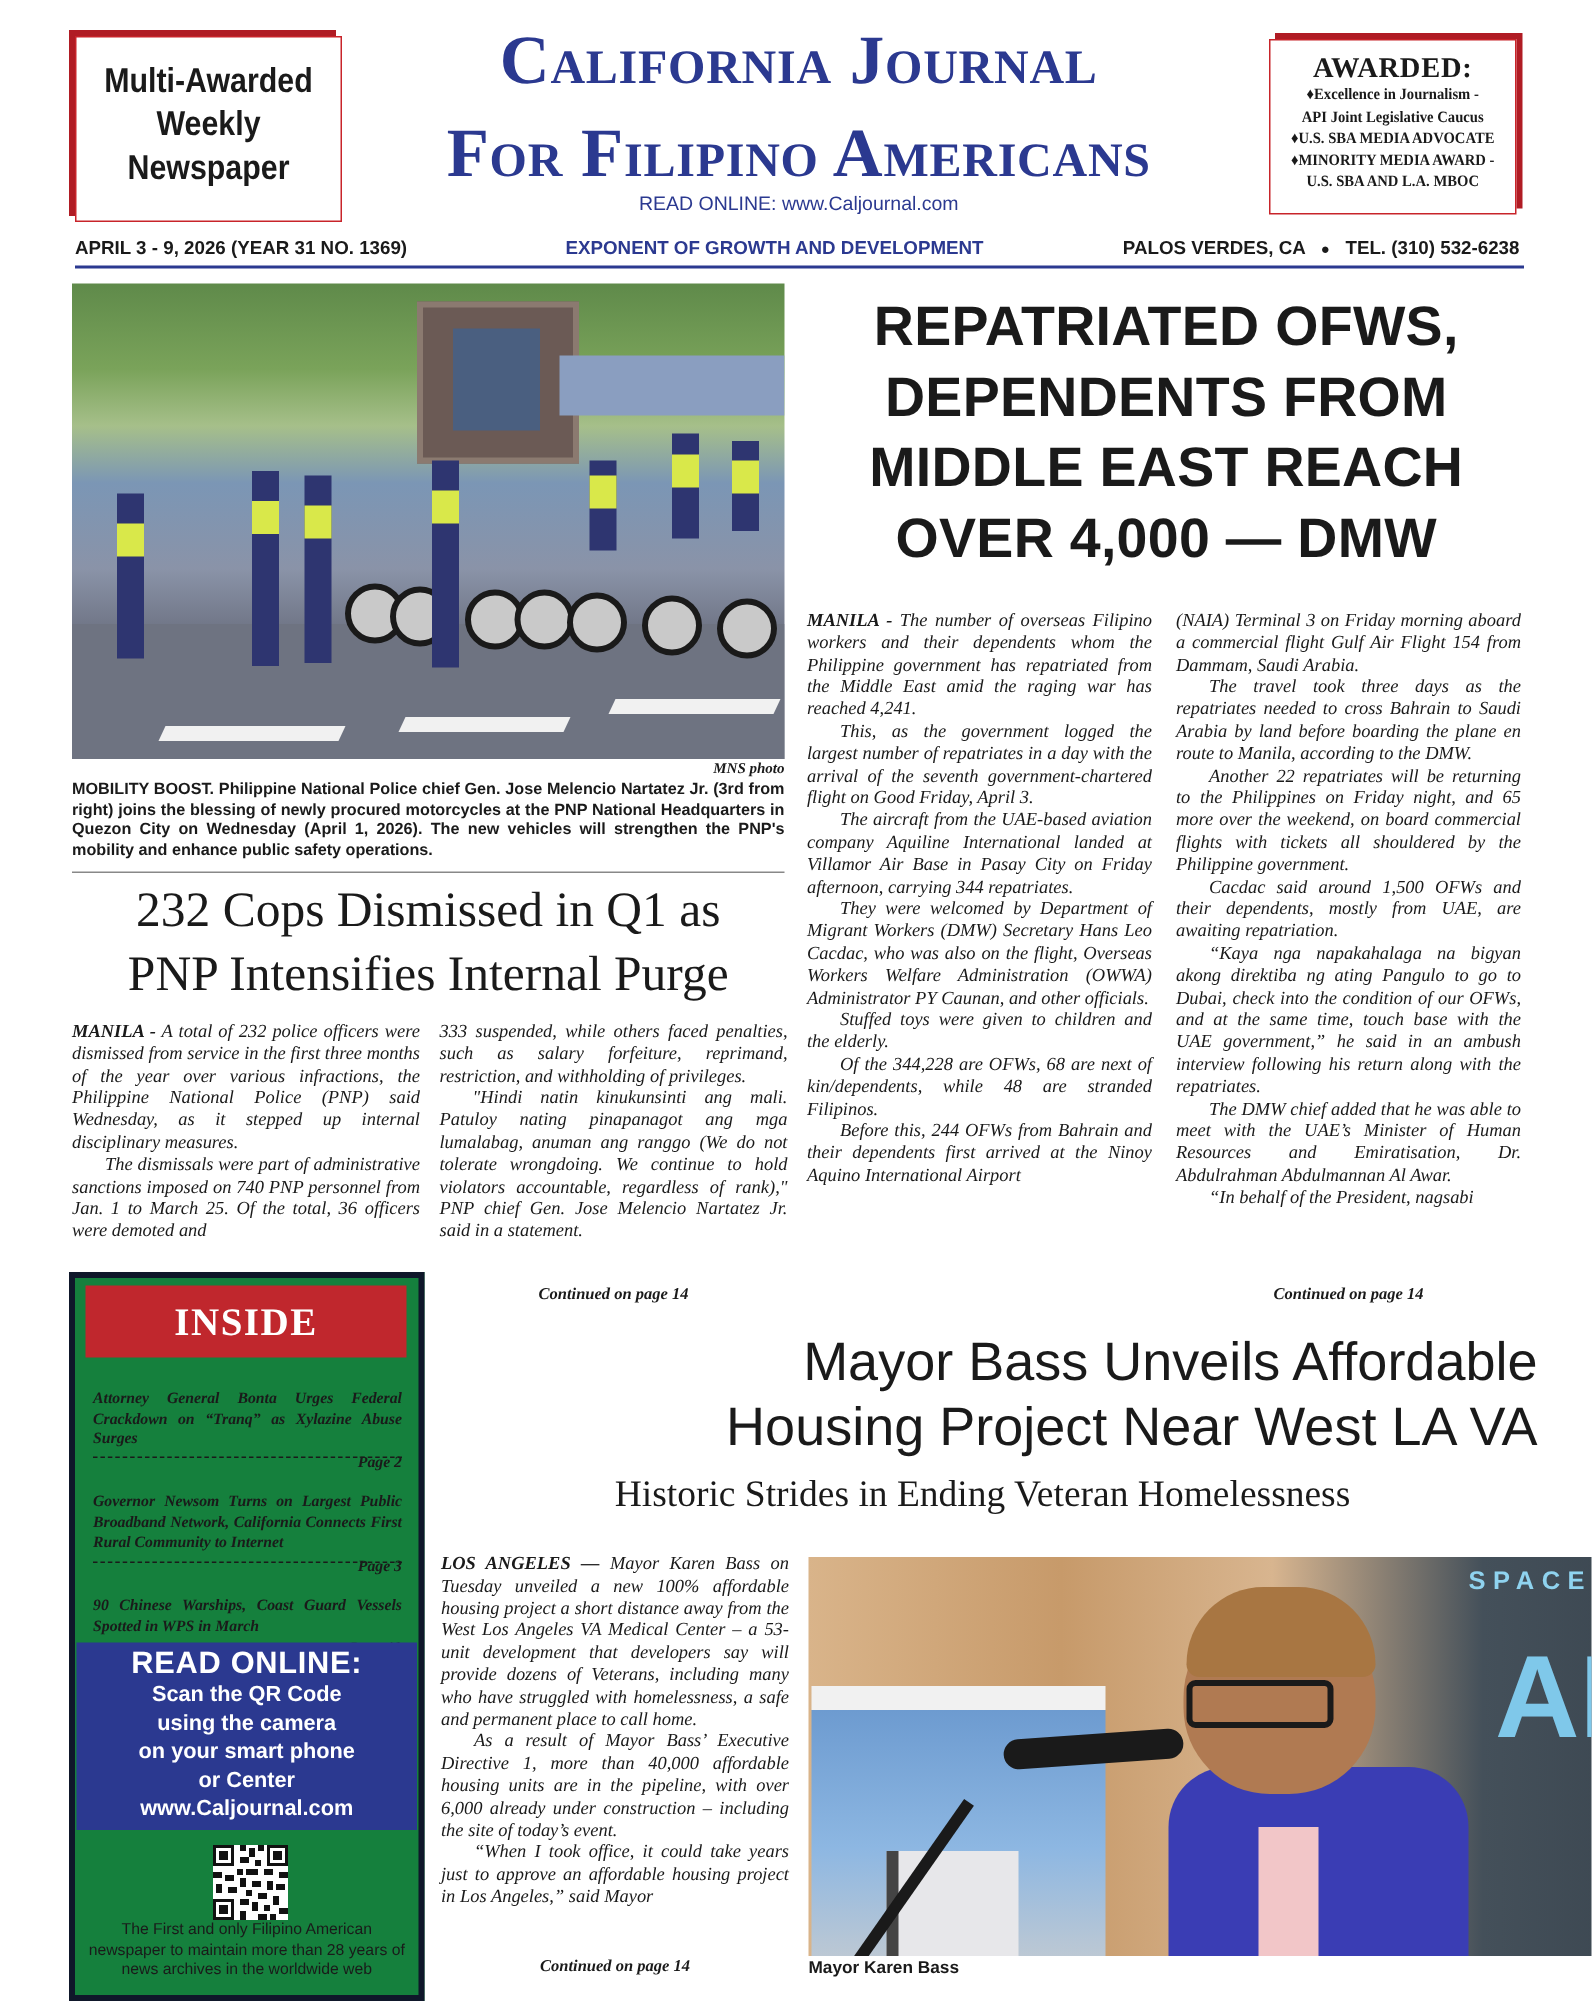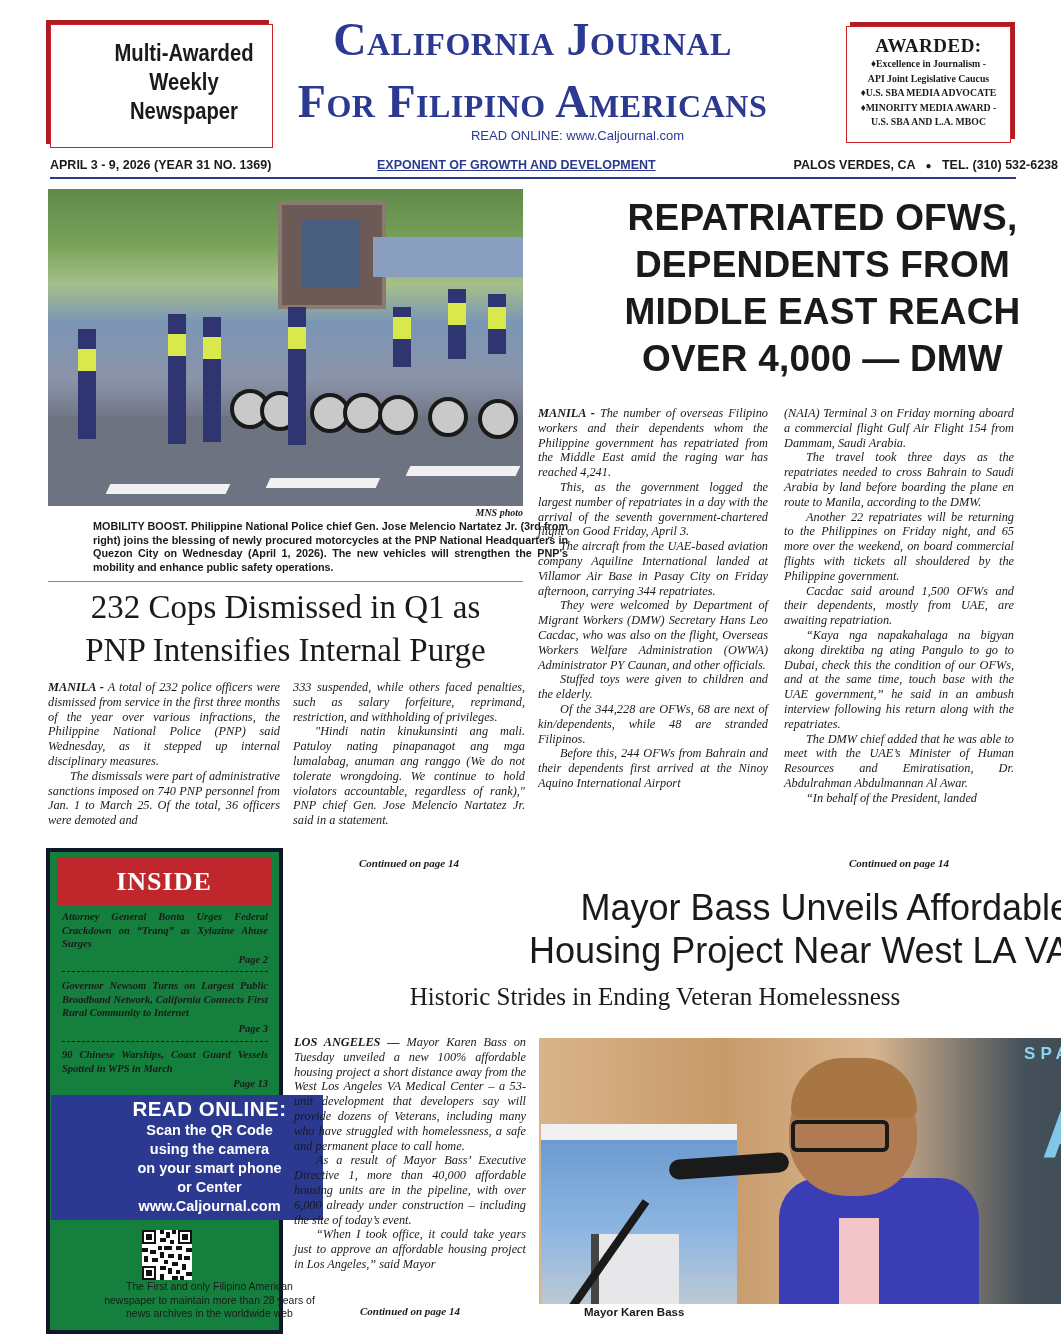--- a/index.html
+++ b/index.html
@@ -1,34 +1,34 @@
 <!DOCTYPE html>
 <html><head>
 <meta charset="utf-8">
 <style>
   html, body { margin: 0; padding: 0; background: #ffffff; }
   body { width: 1061px; height: 1337px; position: relative; overflow: hidden; color: #1a1a1a; }
   .abs { position: absolute; }
   .serif { font-family: "Liberation Serif", "DejaVu Serif", serif; }
-  .sans { font-family: "Liberation Sans", "DejaVu Sans", sans-serif; padding-left: 45px; }
+  .sans { font-family: "Liberation Sans", "DejaVu Sans", sans-serif; }
 
   
   .badge-left { left: 50px; top: 24px; width: 176px; height: 122px; border: 1px solid #c8242a; background: #fff; box-shadow: -4px -4px 0 #b01c24; }
   .badge-left .txt { text-align: center; font-weight: bold; font-size: 23px; line-height: 29px; margin-top: 14px; color: #1a1a1a; transform: scaleX(0.88); }
   .title { left: 250px; width: 565px; text-align: center; color: #2b3990; font-weight: bold; font-variant: small-caps; letter-spacing: 0.5px; }
   .title1 { top: 14px; font-size: 46px; line-height: 52px; }
   .title2 { top: 76px; font-size: 46px; line-height: 52px; }
   .read-online { left: 250px; width: 565px; top: 128px; text-align: center; font-size: 13px; color: #2b3990; }
   .badge-right { left: 846px; top: 26px; width: 163px; height: 115px; border: 1px solid #c8242a; background: #fff; box-shadow: 4px -4px 0 #b01c24; text-align: center; }
   .badge-right .hd { font-weight: 900; font-size: 19px; margin-top: 8px; letter-spacing: 0.5px; }
   .badge-right .ln { font-weight: bold; font-size: 10.5px; line-height: 14.5px; transform: scaleX(0.93); }
 
   .dateline { top: 158px; left: 50px; width: 966px; font-size: 12.5px; font-weight: bold; }
   .dateline .l { position: absolute; left: 0; color: #1a1a1a; }
-  .dateline .c { position: absolute; left: 327px; color: #2b3990; text-decoration: underline; }
+  .dateline .c { position: absolute; left: 327px; color: #2b3990; }
   .dateline .r { position: absolute; right: 3px; color: #1a1a1a; }
   .rule-blue { top: 177px; left: 50px; width: 966px; height: 2px; background: #2b3990; }
 
   
   .photo1 { left: 48px; top: 189px; width: 475px; height: 317px; overflow: hidden; background: linear-gradient(180deg,#5f8a4a 0%,#7aa35a 18%,#a6bf8a 30%,#7b96b5 42%,#8a93a8 60%,#6b7080 75%,#5b6070 100%); }
   .photo1 .road { position: absolute; left: 0; bottom: 0; width: 100%; height: 90px; background: #6e7381; }
   .photo1 .stripe { position: absolute; height: 10px; background: #f1f1f1; transform: skewX(-25deg); }
   .photo1 .moto { position: absolute; width: 32px; height: 32px; border-radius: 50%; border: 4px solid #1a1a1a; background: #c9c9c9; }
   .photo1 .cop { position: absolute; width: 18px; background: #2e3570; }
   .photo1 .vest { position: absolute; width: 18px; height: 22px; background: #d9e84a; }
@@ -55,21 +55,21 @@
 
   
   .h-main { left: 535px; top: 194px; width: 485px; text-align: center; font-weight: 900; font-size: 37px; line-height: 47px; letter-spacing: 0.2px; color: #1a1a1a; }
   .col-ofw-a { left: 538px; top: 406px; width: 230px; }
   .col-ofw-b { left: 784px; top: 406px; width: 230px; }
   .cont-ofw { left: 784px; top: 857px; width: 230px; }
 
   
   .inside { left: 46px; top: 848px; width: 229px; height: 478px; border: 4px solid #0f172a; background: #15803d; }
   .inside-hd { position: absolute; left: 7px; top: 5px; width: 214px; height: 48px; background: #c0272d; color: #fff; text-align: center; font-family: "Liberation Serif", "DejaVu Serif", serif; font-weight: bold; font-size: 26px; line-height: 50px; letter-spacing: 1px; }
-  .inside-item { position: absolute; left: 12px; width: 206px; font-family: "Liberation Serif", "DejaVu Serif", serif; font-style: italic; font-weight: bold; font-size: 10.5px; line-height: 13.5px; text-align: justify; }
+  .inside-item { position: absolute; left: 12px; width: 206px; font-family: "Liberation Serif", "DejaVu Serif", serif; font-style: italic; font-weight: bold; font-size: 10.5px; line-height: 13.5px; text-align: justify; margin-top: 16px; }
   .inside-page { display: block; text-align: right; margin-top: 2px; }
   .inside-sep { position: absolute; left: 12px; width: 206px; border-top: 1px dashed #1a1a1a; }
   .ro { position: absolute; left: 1px; top: 243px; width: 227px; height: 125px; background: #2b3990; color: #fff; text-align: center; font-weight: bold; }
   .ro .hd { font-size: 20.5px; font-weight: 900; letter-spacing: 0.5px; margin-top: 2px; line-height: 24px; }
   .ro .ln { font-size: 14.5px; line-height: 19px; }
   .qr { position: absolute; left: 92px; top: 378px; width: 50px; height: 50px; }
   .qr-txt { position: absolute; left: 4px; top: 428px; width: 221px; text-align: center; font-size: 10.5px; line-height: 13.5px; color: #1a1a1a; }
 
   
   .h-bass { left: 285px; top: 886px; width: 740px; text-align: right; font-size: 36px; line-height: 43px; color: #1a1a1a; }
@@ -190,23 +190,23 @@
   <p>They were welcomed by Depart­ment of Migrant Workers (DMW) Sec­retary Hans Leo Cacdac, who was also on the flight, Overseas Workers Welfare Administration (OWWA) Administrator PY Caunan, and other officials.</p>
   <p>Stuffed toys were given to children and the elderly.</p>
   <p>Of the 344,228 are OFWs, 68 are next of kin/dependents, while 48 are stranded Filipinos.</p>
   <p>Before this, 244 OFWs from Bah­rain and their dependents first arrived at the Ninoy Aquino International Airport</p>
 </div>
 <div class="abs body col-ofw-b">
   <p class="first">(NAIA) Terminal 3 on Friday morning aboard a commercial flight Gulf Air Flight 154 from Dammam, Saudi Arabia.</p>
   <p>The travel took three days as the repatriates needed to cross Bahrain to Saudi Arabia by land before boarding the plane en route to Manila, according to the DMW.</p>
   <p>Another 22 repatriates will be return­ing to the Philippines on Friday night, and 65 more over the weekend, on board commercial flights with tickets all shoul­dered by the Philippine government.</p>
   <p>Cacdac said around 1,500 OFWs and their dependents, mostly from UAE, are awaiting repatriation.</p>
-  <p>“Kaya nga napakahalaga na bigyan akong direktiba ng ating Pangulo to go to Dubai, check this the condition of our OFWs, and at the same time, touch base with the UAE government,” he said in an ambush interview following his return along with the repatriates.</p>
+  <p>“Kaya nga napakahalaga na bigyan akong direktiba ng ating Pangulo to go to Dubai, check into the condition of our OFWs, and at the same time, touch base with the UAE government,” he said in an ambush interview following his return along with the repatriates.</p>
   <p>The DMW chief added that he was able to meet with the UAE’s Minister of Human Resources and Emiratisation, Dr. Abdulrahman Abdulmannan Al Awar.</p>
-  <p>“In behalf of the President, landed</p>
+  <p>“In behalf of the President, nagsabi</p>
 </div>
 <div class="abs cont cont-ofw">Continued on page 14</div>
 
 <div class="abs inside">
   <div class="inside-hd">INSIDE</div>
 
   <div class="inside-item" style="top:58px;">
     <span>Attorney General Bonta Urges Federal Crackdown on “Tranq” as Xylazine Abuse Surges</span>
     <span class="inside-page">Page 2</span>
   </div>

